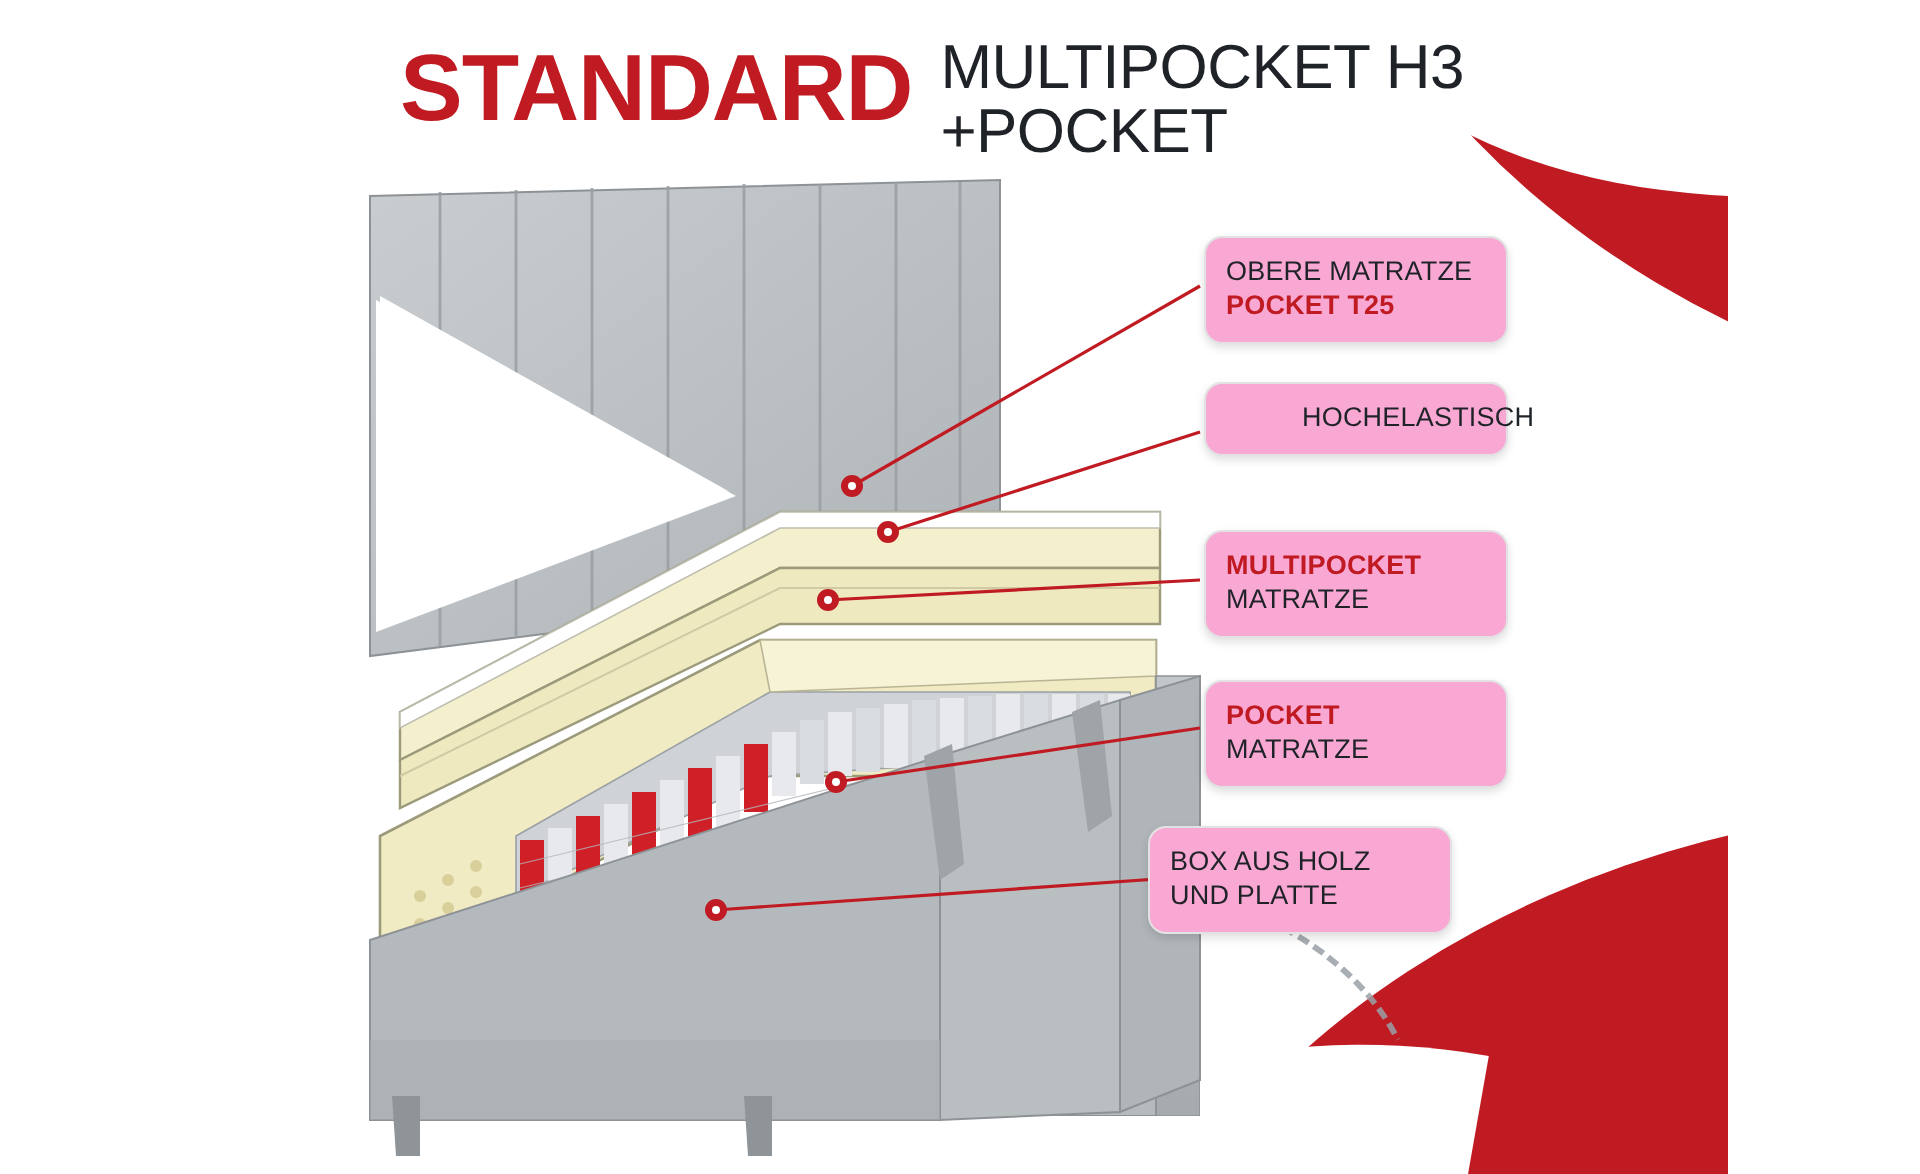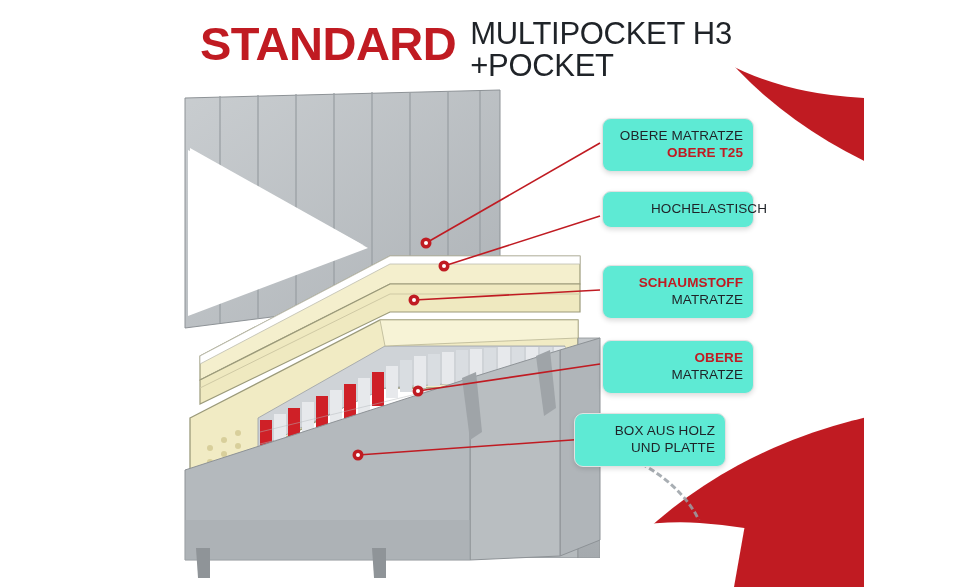--- a/index.html
+++ b/index.html
@@ -69,25 +69,25 @@
 
   
   .product{
     position:absolute;left:180px;top:88px;width:420px;height:470px;
   }
   .svgbed{position:absolute;left:0;top:0;}
 
   
   .callout{
     position:absolute;
-    background:#5eead4;
+    background:#f9a8d4;
     border:1px solid #e2e2e2;
     border-radius:9px;
     box-shadow:0 2px 5px rgba(0,0,0,.13);
-    text-align:right;
+    text-align:left;
     padding:9px 10px;
     width:152px;
     box-sizing:border-box;
   }
   .callout .l1,.callout .l2{
     display:block;font-size:13.5px;line-height:1.25;color:#1f2328;
     letter-spacing:.1px;
   }
   .callout .bold-red{font-weight:bold;color:#c01b22;}
   .c1{left:602px;top:118px;}
@@ -289,34 +289,34 @@
       <circle cx="426" cy="243" r="2"></circle>
       <circle cx="444" cy="266" r="2"></circle>
       <circle cx="414" cy="300" r="2"></circle>
       <circle cx="418" cy="391" r="2"></circle>
       <circle cx="358" cy="455" r="2"></circle>
     </g>
   </svg>
 
   <div class="callout c1">
     <span class="l1">OBERE MATRATZE</span>
-    <span class="l2 bold-red">OBERE T25</span>
+    <span class="l2 bold-red">POCKET T25</span>
   </div>
 
   <div class="callout c2">
     <span class="l1">HOCHELASTISCH</span>
   </div>
 
   <div class="callout c3">
-    <span class="l1 bold-red">SCHAUMSTOFF</span>
+    <span class="l1 bold-red">MULTIPOCKET</span>
     <span class="l2">MATRATZE</span>
   </div>
 
   <div class="callout c4">
-    <span class="l1 bold-red">OBERE</span>
+    <span class="l1 bold-red">POCKET</span>
     <span class="l2">MATRATZE</span>
   </div>
 
   <div class="callout c5">
     <span class="l1">BOX AUS HOLZ</span>
     <span class="l2">UND PLATTE</span>
   </div>
 
 </div>
 

